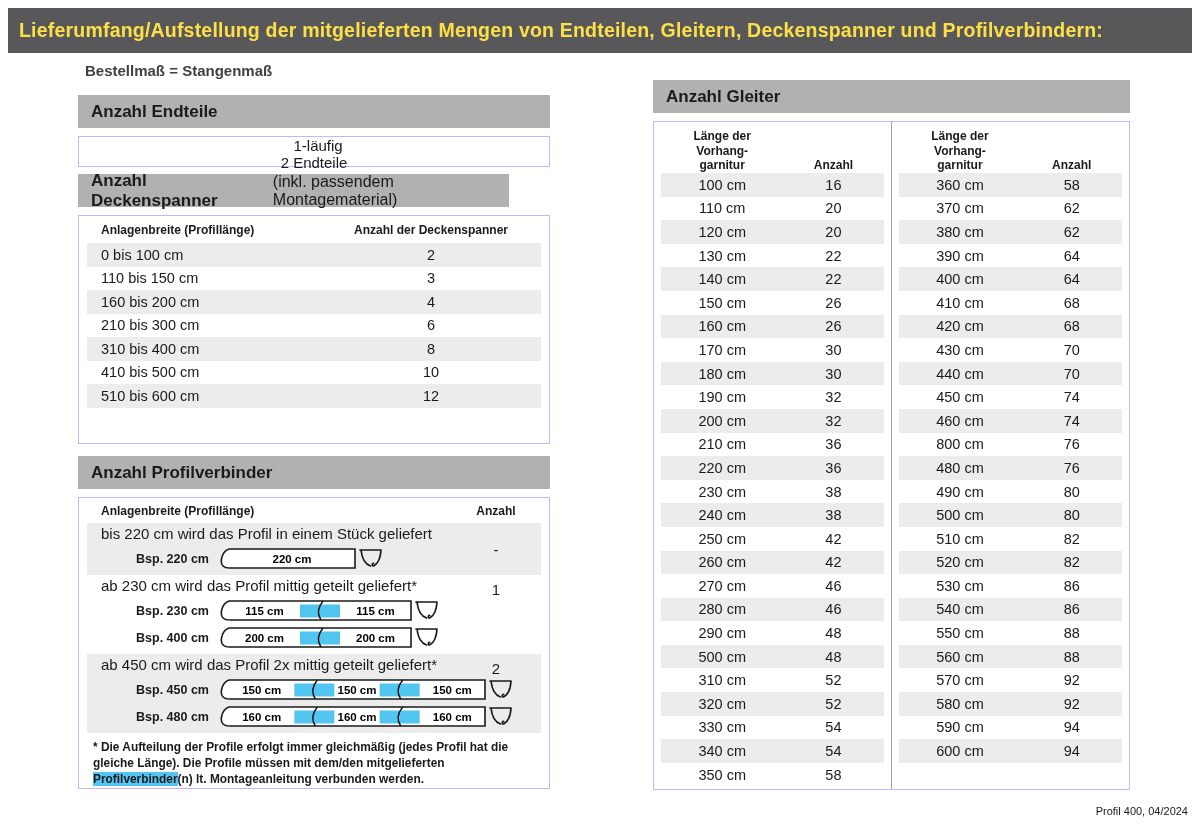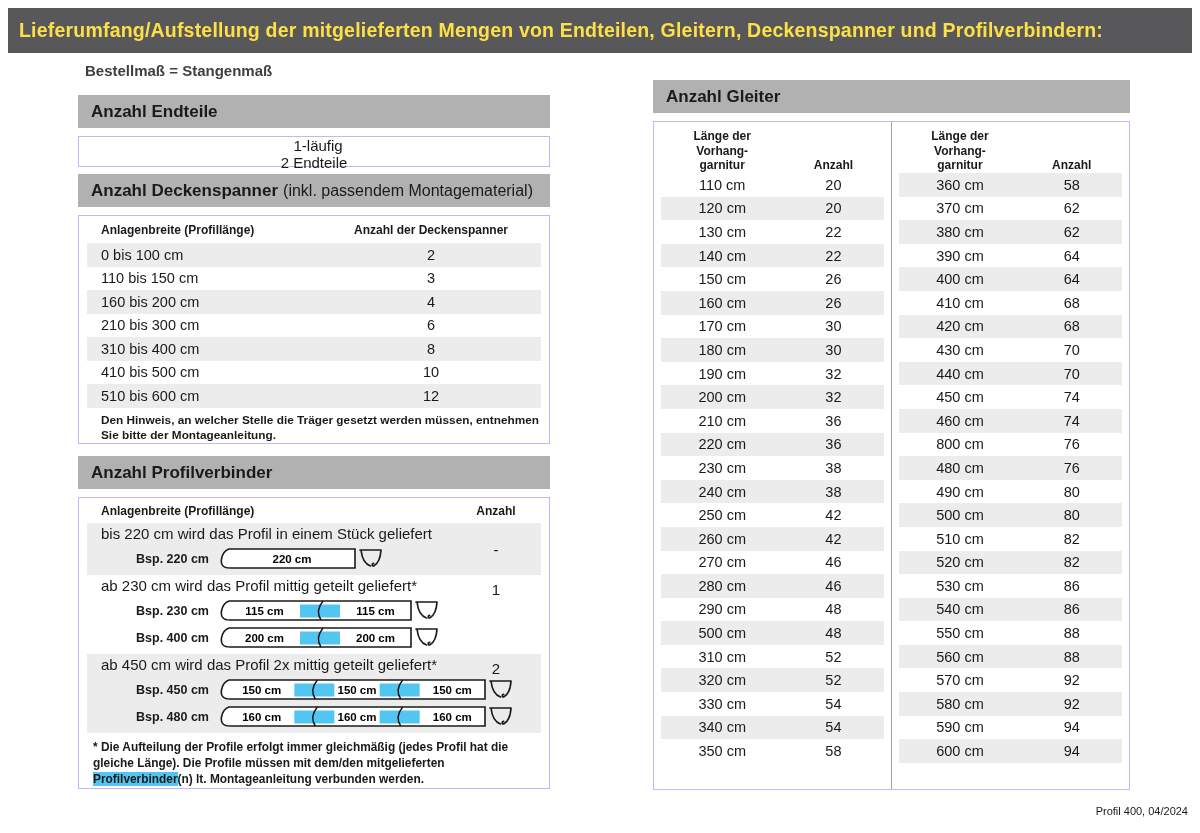--- a/index.html
+++ b/index.html
@@ -19,21 +19,21 @@
   .section-bar .n{font-size:16px;padding-left:5px;}
 
   .box{position:absolute;background:#fff;border:1px solid #c4b5fd;box-sizing:border-box;}
 
   
   .bar-endteile{left:78px;top:95px;width:472px;}
   .box-endteile{left:78px;top:136px;width:472px;height:31px;display:flex;align-items:center;flex-direction:column;}
   .box-endteile .c1{padding-left:22px;width:63px;font-size:15px;}
   .box-endteile .c2{font-size:15px;}
 
-  .bar-decken{left:78px;top:174px;width:472px;}
+  .bar-decken{left:78px;top:174px;width:431px;}
   .box-decken{left:78px;top:215px;width:472px;height:229px;}
   .dk-head{display:grid;grid-template-columns:1fr 220px;height:26px;align-items:center;margin:1px 8px 0 8px;}
   .dk-head .h1{font-weight:bold;font-size:12px;padding-left:14px;}
   .dk-head .h2{font-weight:bold;font-size:12px;text-align:center;}
   .dk-row{display:grid;grid-template-columns:1fr 220px;height:23.5px;align-items:center;margin:0 8px;}
   .dk-row .c1{padding-left:14px;font-size:14.5px;}
   .dk-row .c2{text-align:center;font-size:14.5px;}
   .alt{background:#ececec;}
   .dk-note{margin:5px 8px 0 22px;font-size:11.8px;font-weight:bold;line-height:1.3;}
 
@@ -117,21 +117,20 @@
         </div>
         <div class="dk-row">
           <span class="c1">410 bis 500 cm</span>
           <span class="c2">10</span>
         </div>
         <div class="dk-row alt">
           <span class="c1">510 bis 600 cm</span>
           <span class="c2">12</span>
         </div>
       </div>
-    <div class="dk-note">Den Hinweis, an welcher Stelle die Träger gesetzt werden müssen, entnehmen Sie bitte der Montageanleitung.</div>
   </div>
 
   <div class="section-bar bar-pv">
     <span class="b">Anzahl Profilverbinder</span>
   </div>
   <div class="box box-pv">
     <div class="pv-head">
       <span class="h1">Anlagenbreite (Profillänge)</span>
       <span class="h2">Anzahl</span>
     </div>
@@ -215,20 +214,24 @@
   <div class="section-bar bar-gleiter">
     <span class="b">Anzahl Gleiter</span>
   </div>
   <div class="box box-gleiter">
     <div class="gl-col first">
       <div class="gl-head">
         <span class="h1 glh1">Länge der<br>Vorhang-<br>garnitur</span>
         <span class="h2">Anzahl</span>
       </div>
       <div id="gl-body-1">
+          <div class="gl-row alt">
+            <span class="c1">100 cm</span>
+            <span class="c2">16</span>
+          </div>
           <div class="gl-row">
             <span class="c1">110 cm</span>
             <span class="c2">20</span>
           </div>
           <div class="gl-row alt">
             <span class="c1">120 cm</span>
             <span class="c2">20</span>
           </div>
           <div class="gl-row">
             <span class="c1">130 cm</span>

